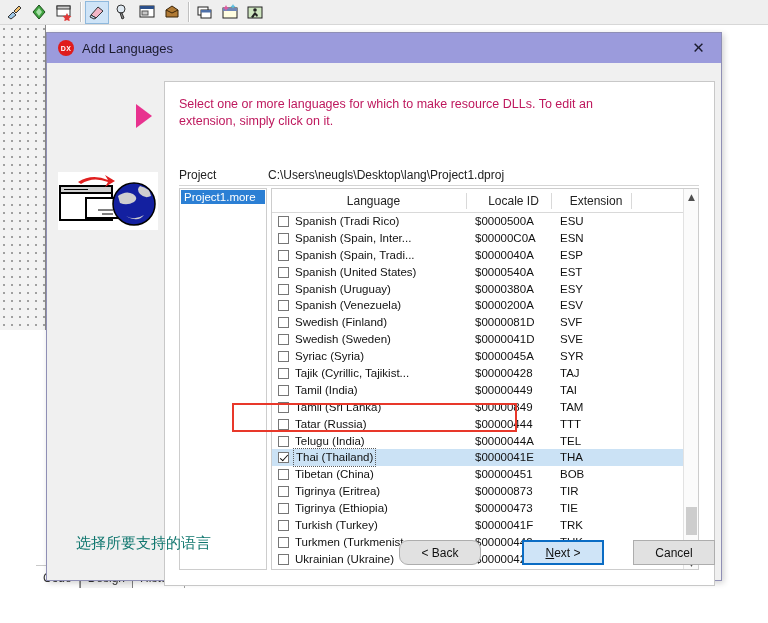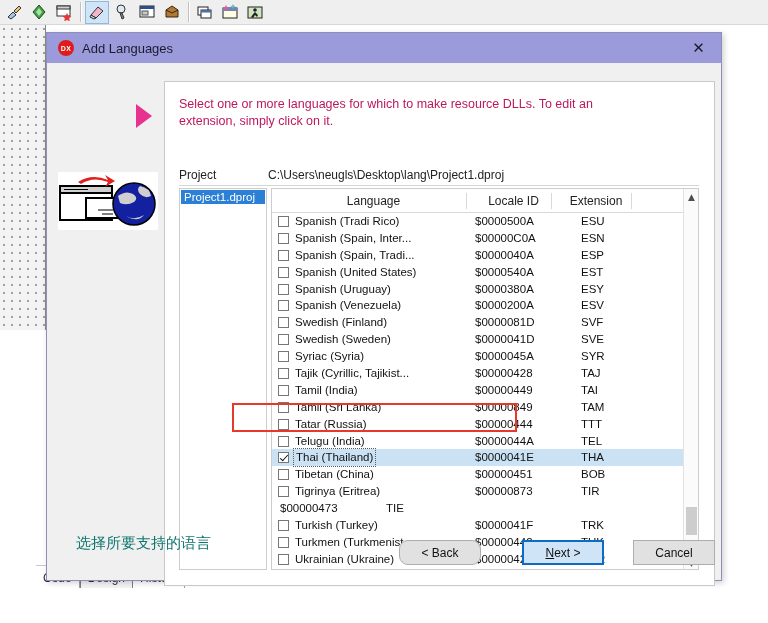--- a/index.html
+++ b/index.html
@@ -149,21 +149,21 @@
   .c-loc { width:85px; }
   .c-ext { width:80px; }
 
   .row{
     display:flex; height:16.9px; align-items:center;
     font-size:11.5px; color:#111; position:relative;
   }
   .row .cell{ height:17px; line-height:17px; }
   .row .cell.c-lang{ display:flex; align-items:center; padding-left:6px; }
   .row .cell.c-loc{ padding-left:8px;}
-  .row .cell.c-ext{ padding-left:8px;margin-left:21px;}
+  .row .cell.c-ext{ padding-left:8px;}
   .cb{
     width:11px; height:11px; border:1px solid #767676; background:#fff;
     margin-right:6px; flex:none; position:relative;
   }
   .cb.checked:after{
     content:""; position:absolute; left:3px; top:0px;
     width:3px; height:7px; border:solid #0b0b0b;
     border-width:0 1.6px 1.6px 0; transform:rotate(42deg);
   }
   .row.selected{ background:#cbe2f5; }
@@ -332,21 +332,21 @@
     <div id="content-card">
 
       <div id="instruction">Select one or more languages for which to make resource DLLs. To edit an extension, simply click on it.</div>
 
       <div id="proj-header">
         <div class="col-project">Project</div>
         <div class="col-path">C:\Users\neugls\Desktop\lang\Project1.dproj</div>
       </div>
 
       <div id="proj-list">
-        <div id="proj-item">Project1.dproj</div>
+        <div id="proj-item">Project1.more</div>
       </div>
 
       <div id="lang-grid">
         <div id="grid-head">
           <div class="gh c-lang">Language</div>
           <div class="gh c-loc">Locale ID</div>
           <div class="gh c-ext">Extension</div>
         </div>
         <div id="grid-rows">
             <div class="row">
@@ -479,20 +479,24 @@
             </div>
             <div class="row">
               <div class="cell c-lang">
                 <span class="cb"></span>
                 <span class="lbl">Tigrinya (Eritrea)</span>
               </div>
               <div class="cell c-loc">$00000873</div>
               <div class="cell c-ext">TIR</div>
             </div>
             <div class="row">
+              <div class="cell c-lang">
+                <span class="cb"></span>
+                <span class="lbl">Tigrinya (Ethiopia)</span>
+              </div>
               <div class="cell c-loc">$00000473</div>
               <div class="cell c-ext">TIE</div>
             </div>
             <div class="row">
               <div class="cell c-lang">
                 <span class="cb"></span>
                 <span class="lbl">Turkish (Turkey)</span>
               </div>
               <div class="cell c-loc">$0000041F</div>
               <div class="cell c-ext">TRK</div>

